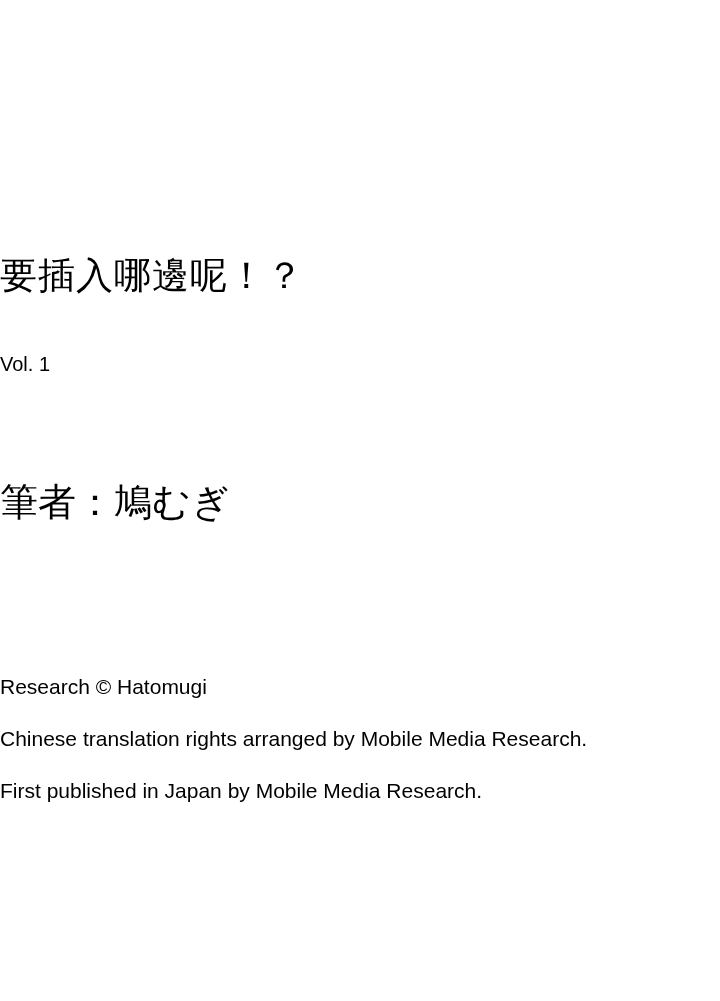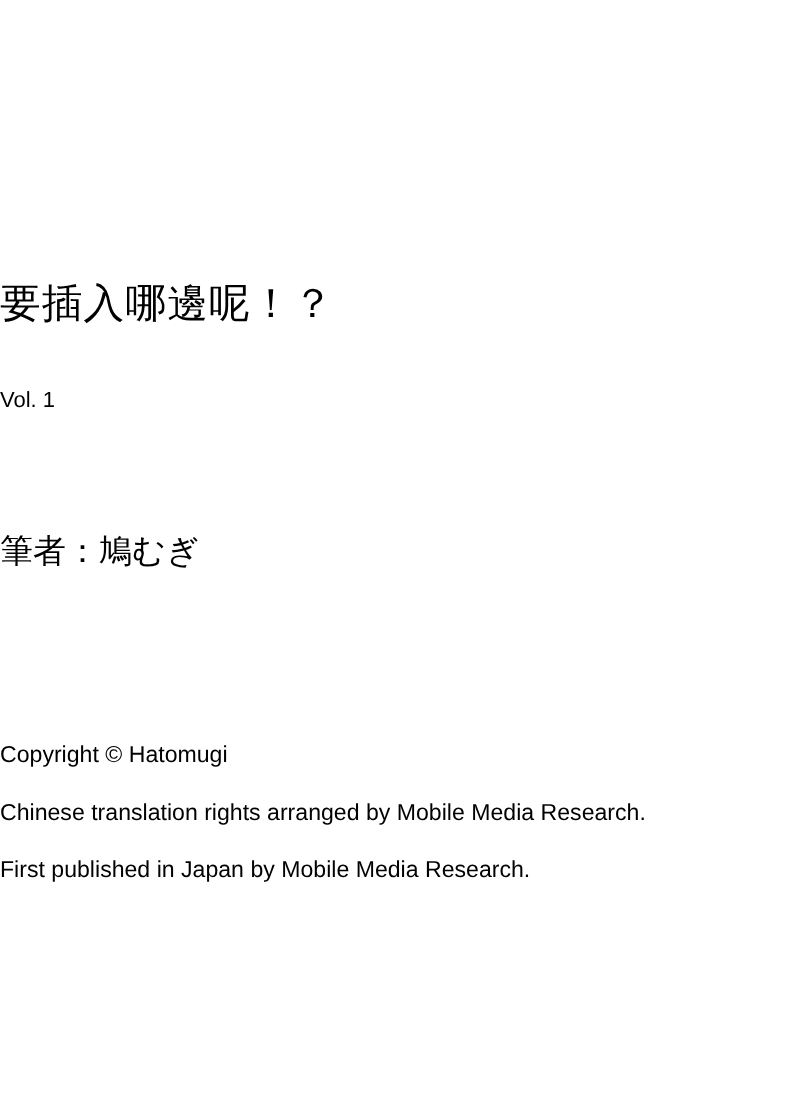--- a/index.html
+++ b/index.html
@@ -30,21 +30,21 @@
     font-weight: 400;
     letter-spacing: 1px;
   }
   .volume {
     top: 348px;
     font-size: 20px;
     line-height: 32px;
   }
   .author {
     top: 484px;
-    font-size: 30px;
+    font-size: 38px;
     line-height: 36px;
   }
   .copyright {
     top: 648px;
     font-size: 21px;
     line-height: 26px;
   }
 </style>
 </head>
 <body>
@@ -53,18 +53,18 @@
 
   <div class="centered book-title">
     <div>要插入哪邊呢！？</div>
   </div>
 
   <div class="centered volume">Vol. 1</div>
 
   <div class="centered author">筆者：鳩むぎ</div>
 
   <div class="centered copyright">
-    <div>Copyright © Hatomugi</div>
+    <div>Research © Hatomugi</div>
     <div>Chinese translation rights arranged by Mobile Media Research.</div>
     <div>First published in Japan by Mobile Media Research.</div>
   </div>
 
 </div>
 
 </body></html>

